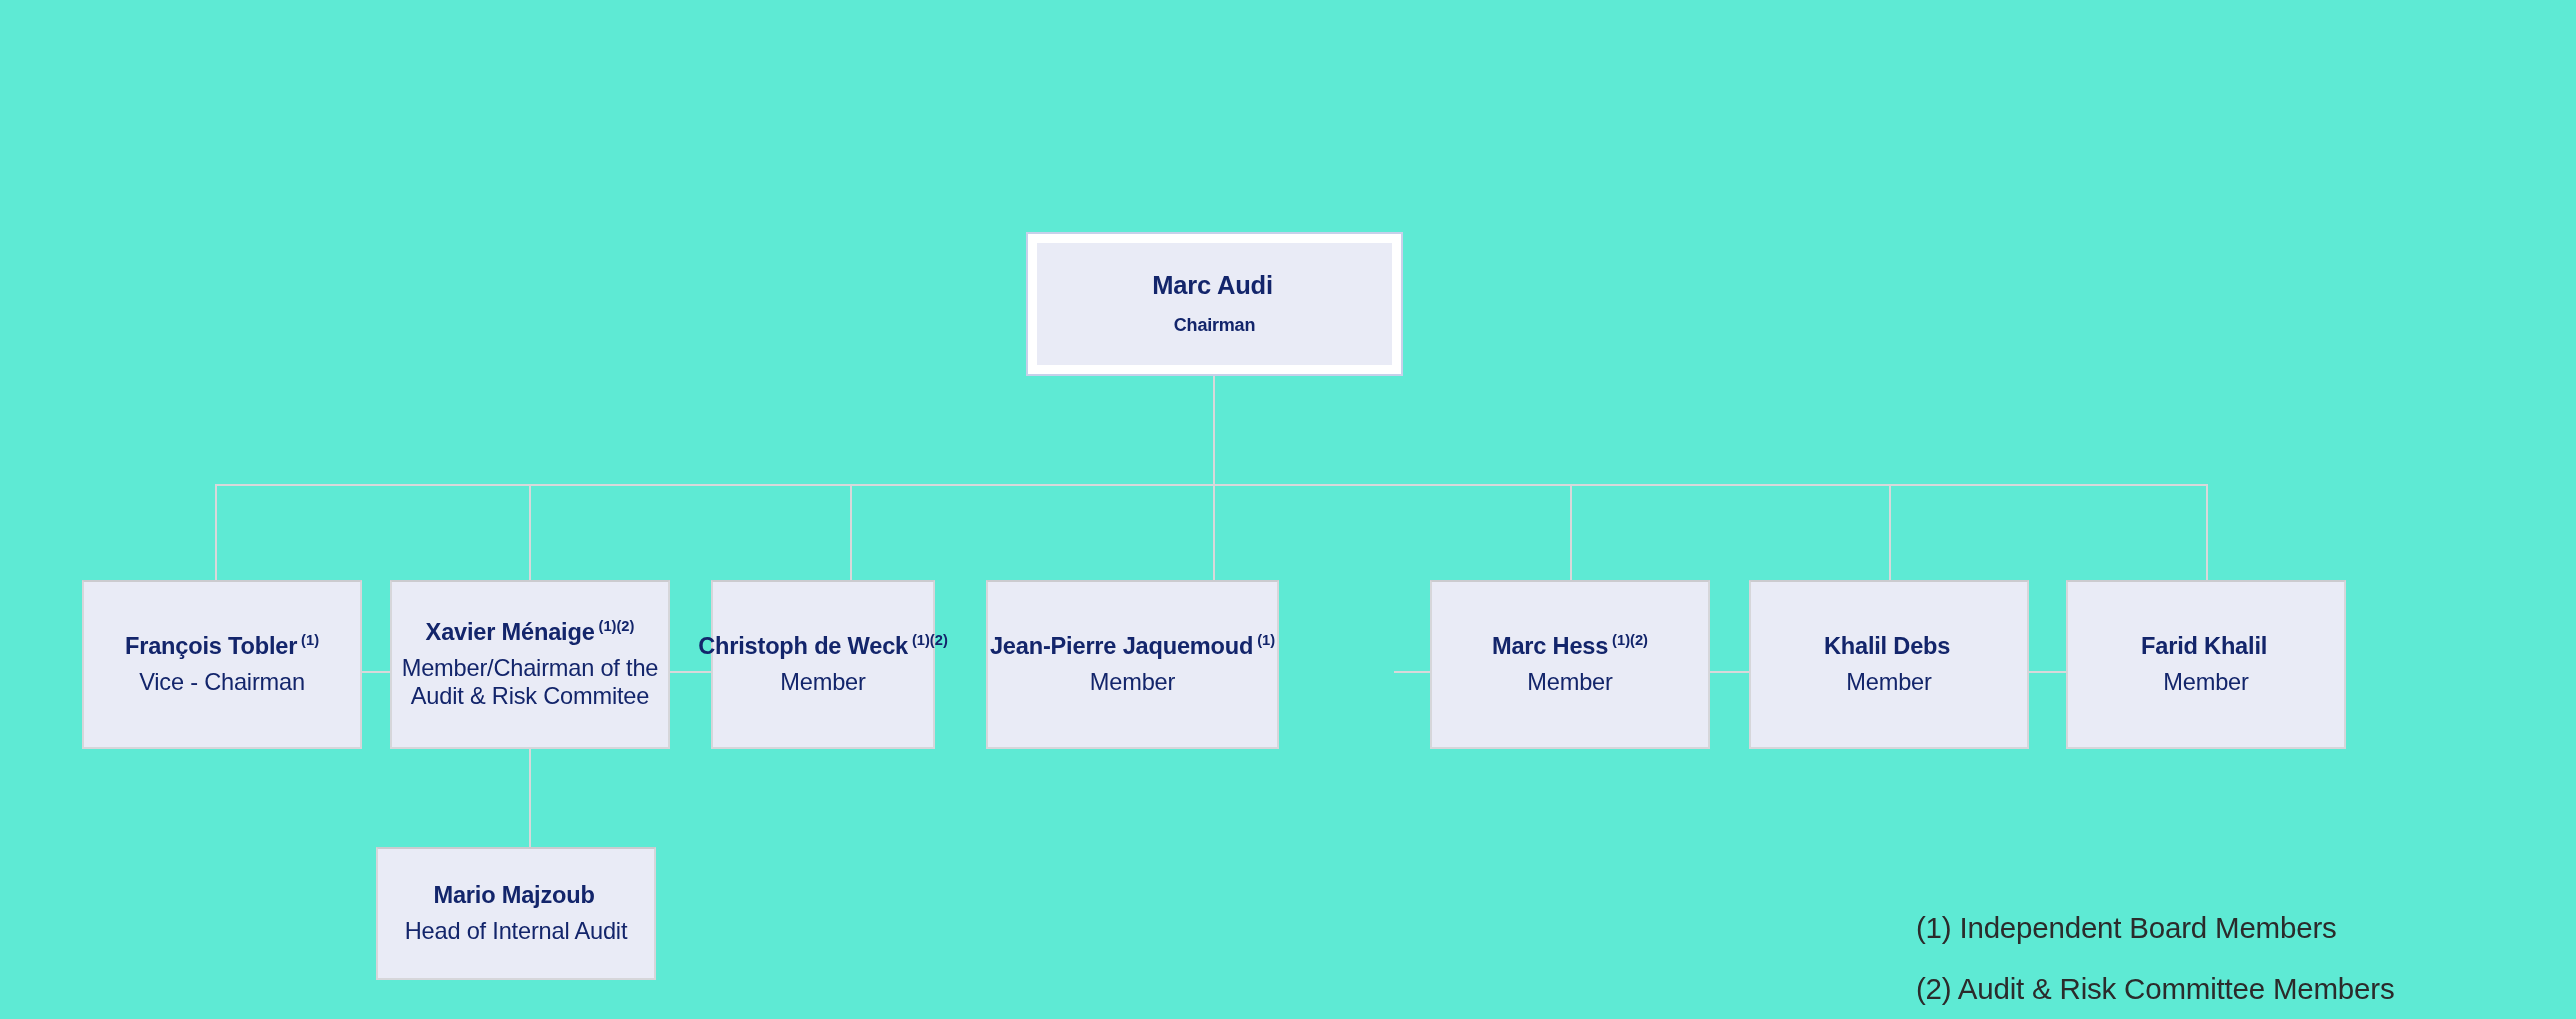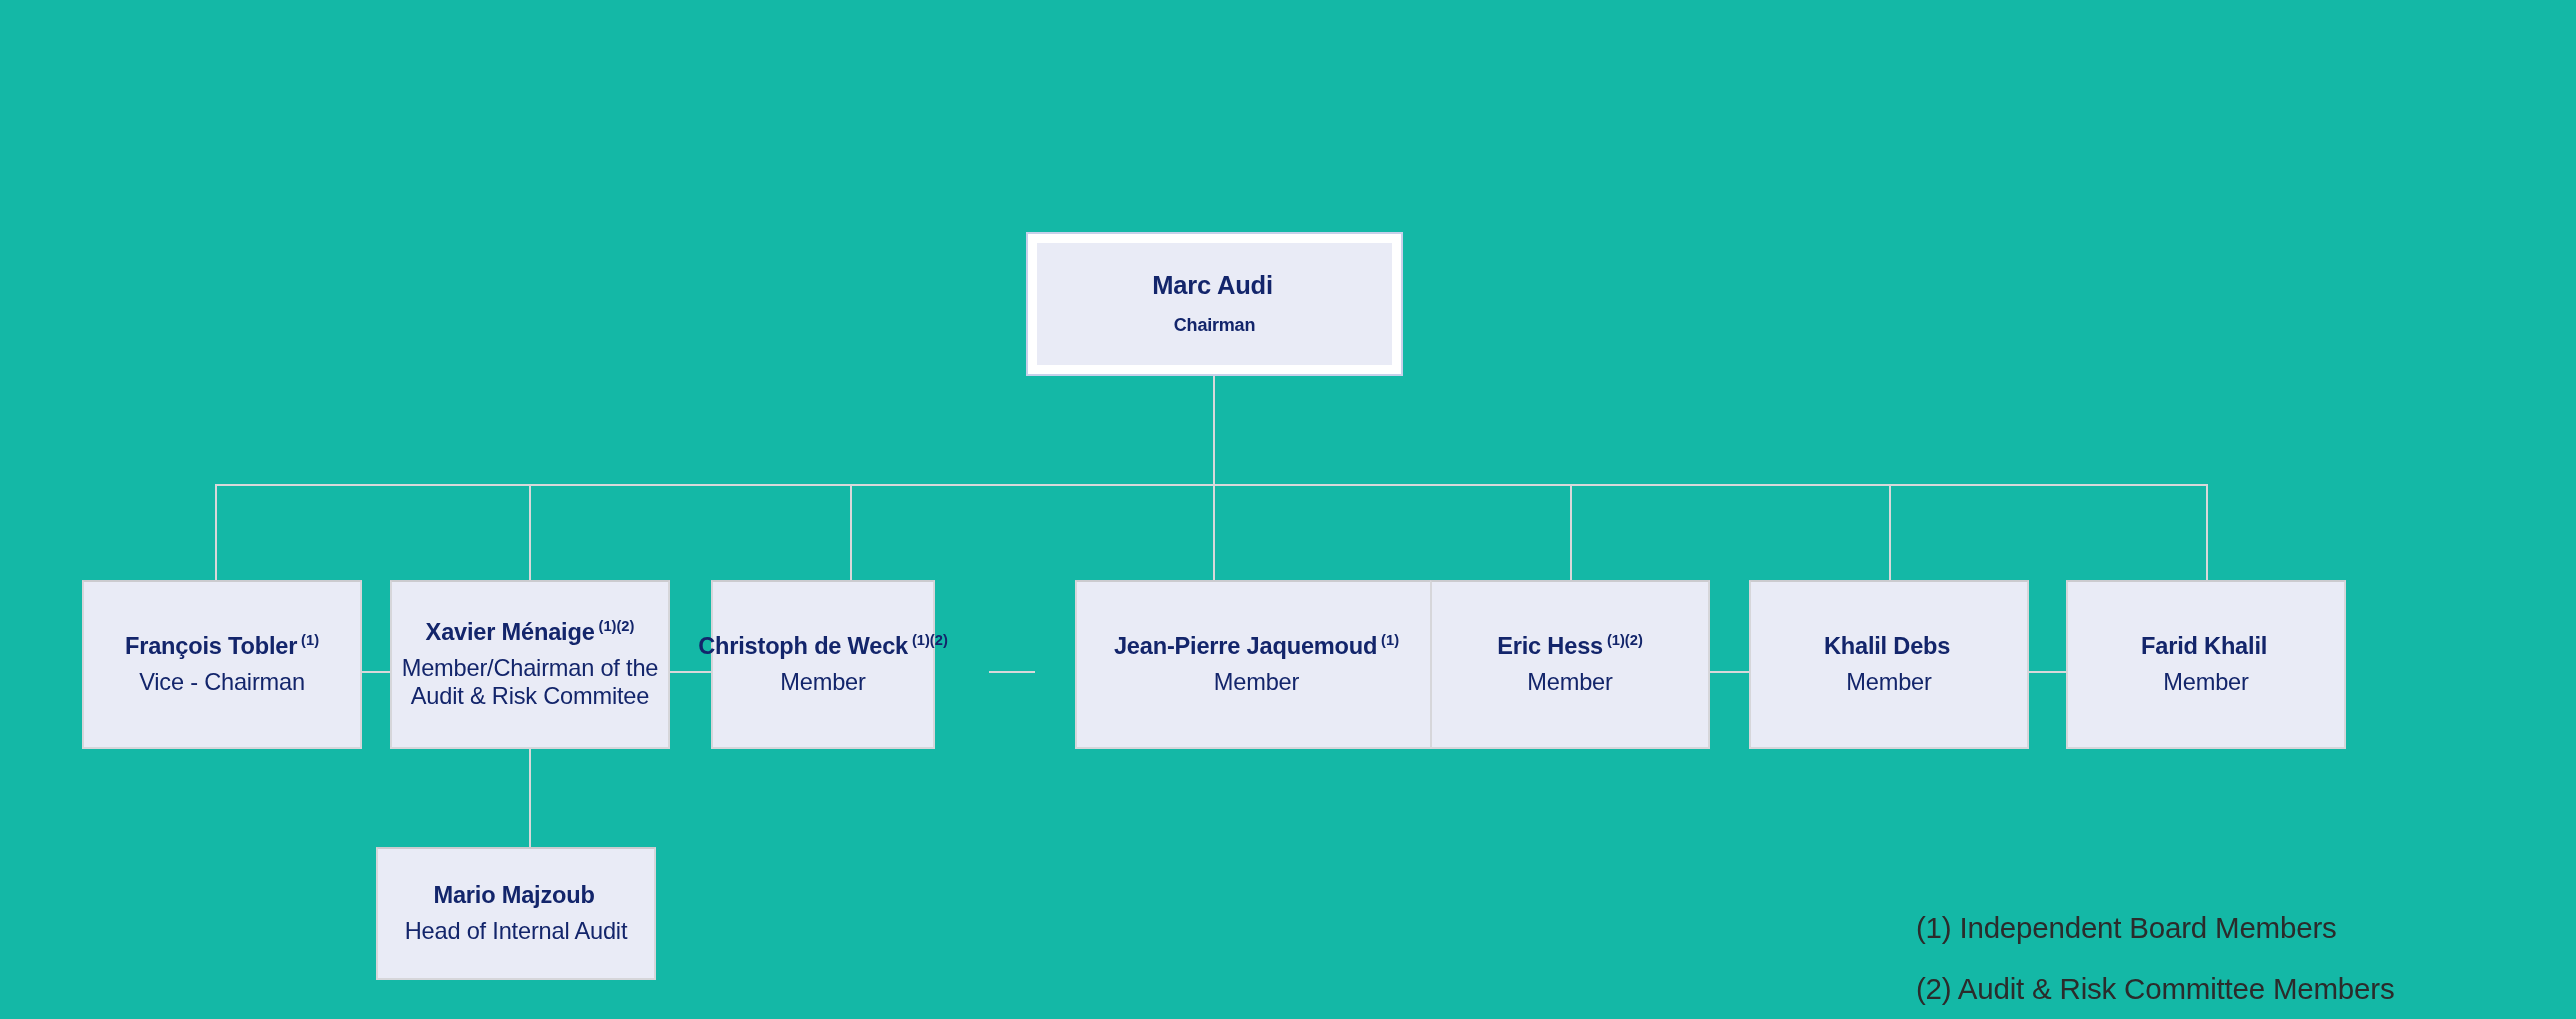--- a/index.html
+++ b/index.html
@@ -1,20 +1,20 @@
 <!DOCTYPE html>
 <html style="--navy: #13256b; --box_fill: #e9ebf6; --box_border: #d6d6da; --root_border: #c7d0ea; --connector: #d8d8da; --legend_text: #2b2b2b;"><head>
 <meta charset="utf-8">
 <style>
   html, body { margin: 0; padding: 0; background: #ffffff; }
   .canvas {
     position: relative;
     width: 2576px;
     height: 1019px;
-    background: #14b8a6;
+    background: #5eead4;
     font-family: "Liberation Sans", sans-serif;
     overflow: hidden;
   }
   .line { position: absolute; background: var(--connector, #d8d8da); }
 
   
   .rootbox {
     position: absolute;
     left: 1026px; top: 232px; width: 377px; height: 144px;
     box-sizing: border-box;
@@ -114,27 +114,27 @@
   <div class="mbox" style="left:390px;top:580px;width:280px;height:169px">
     <div class="nameline"><span>Xavier Ménaige</span><sup class="sup">(1)(2)</sup></div>
     <div class="role">Member/Chairman of the Audit &amp; Risk Commitee</div>
   </div>
 
   <div class="mbox" style="left:711px;top:580px;width:224px;height:169px">
     <div class="nameline"><span>Christoph de Weck</span><sup class="sup">(1)(2)</sup></div>
     <div class="role">Member</div>
   </div>
 
-  <div class="mbox" style="left:1075px;top:580px;width:363px;height:169px">
+  <div class="mbox" style="left:986px;top:580px;width:293px;height:169px">
     <div class="nameline"><span>Jean-Pierre Jaquemoud</span><sup class="sup">(1)</sup></div>
     <div class="role">Member</div>
   </div>
 
   <div class="mbox" style="left:1430px;top:580px;width:280px;height:169px">
-    <div class="nameline"><span>Eric Hess</span><sup class="sup">(1)(2)</sup></div>
+    <div class="nameline"><span>Marc Hess</span><sup class="sup">(1)(2)</sup></div>
     <div class="role">Member</div>
   </div>
 
   <div class="mbox" style="left:1749px;top:580px;width:280px;height:169px">
     <div class="nameline"><span>Khalil Debs</span><sup class="sup"></sup></div>
     <div class="role">Member</div>
   </div>
 
   <div class="mbox" style="left:2066px;top:580px;width:280px;height:169px">
     <div class="nameline"><span>Farid Khalil</span><sup class="sup"></sup></div>

